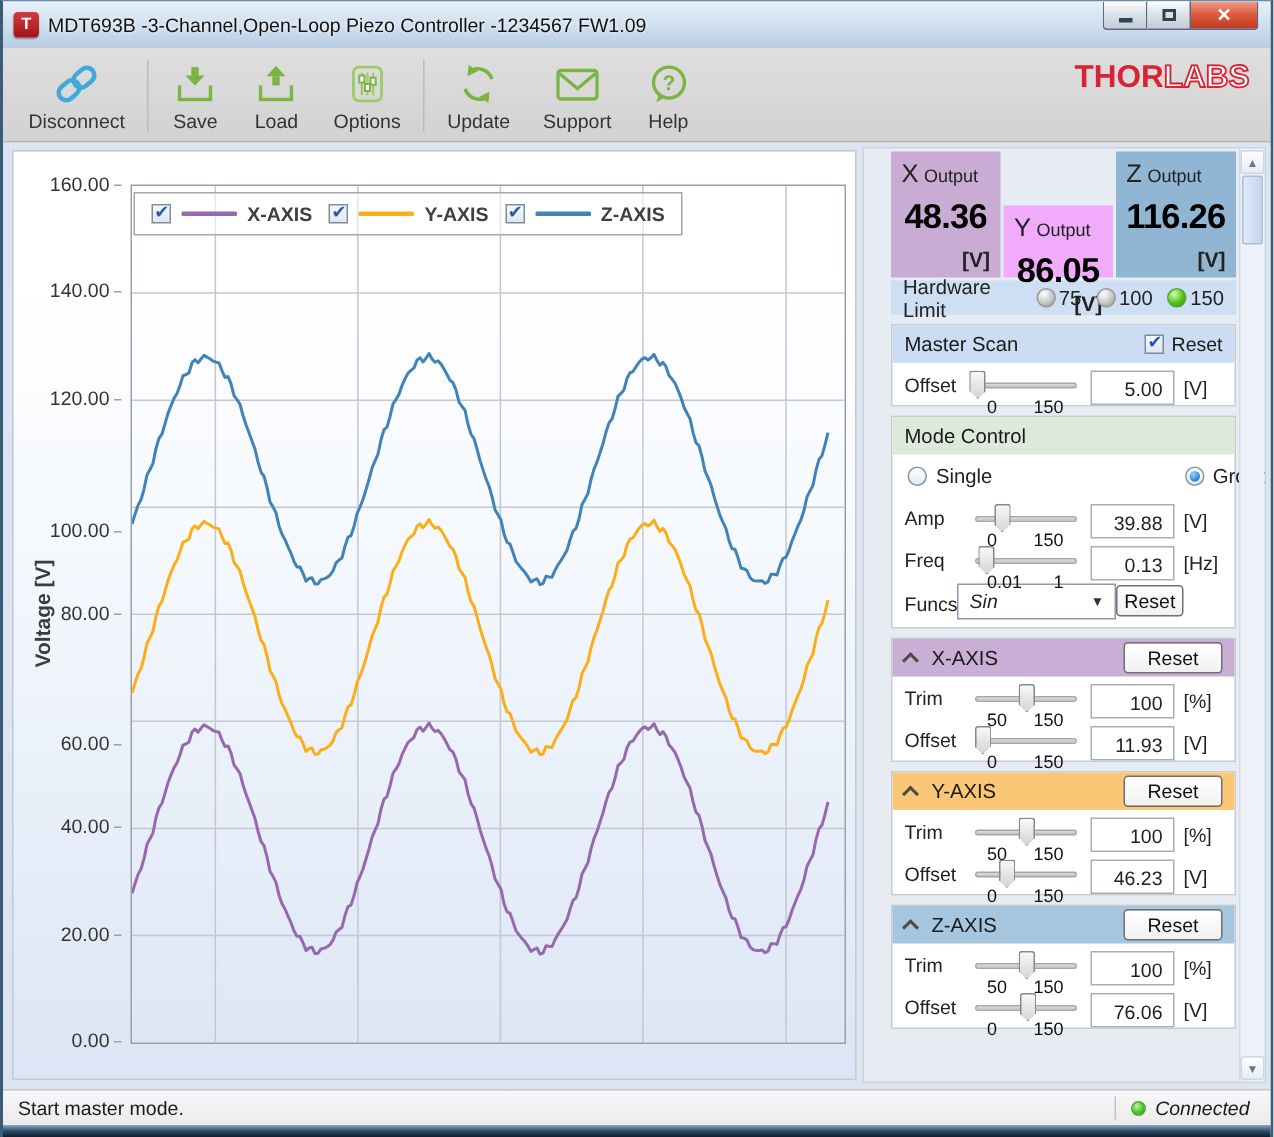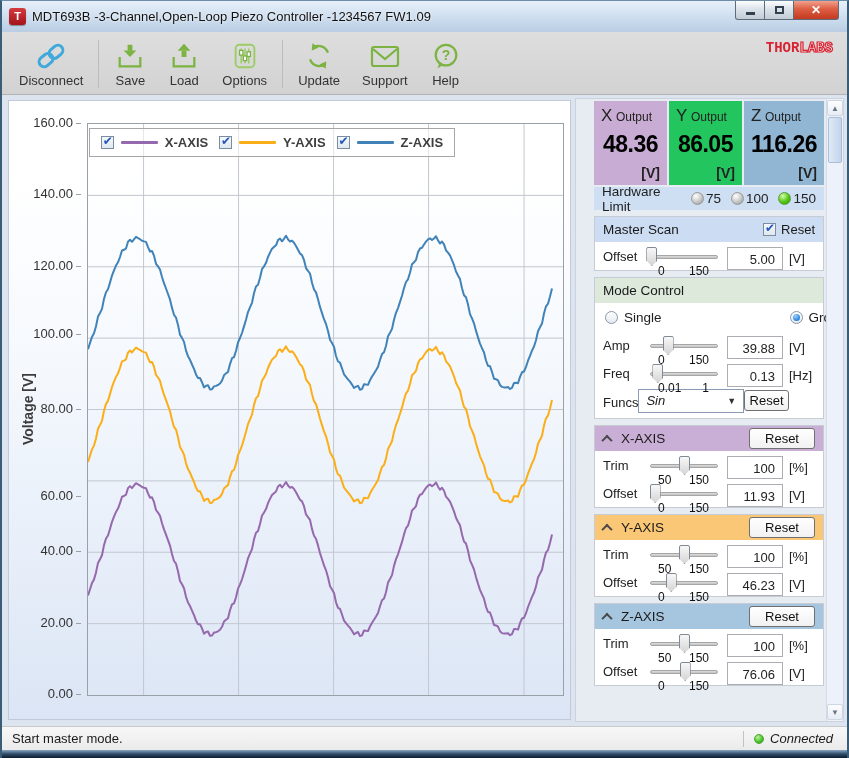--- a/index.html
+++ b/index.html
@@ -19,21 +19,21 @@
   .win-btn.close { width:45px; border-left:none; border-radius:0 0 3px 0; background:linear-gradient(#f1a08d,#dd5d43 45%,#c33a1f); color:#fff; font-weight:bold; font-size:12px; }
   .min-glyph { width:9px; height:3px; background:#33404d; margin-top:6px; }
   .max-glyph { width:9px; height:8px; border:2px solid #33404d; }
 
   
   .toolbar { height:63px; background:linear-gradient(#dedede,#d2d2d2); border-bottom:1px solid #b3b3b3; display:flex; align-items:stretch; padding:2px 6px 0 6px; position:relative; }
   .tool-btn { display:flex; flex-direction:column; align-items:center; justify-content:center; padding:2px 11px; cursor:default; }
   .tool-btn .ticon { height:32px; display:flex; align-items:center; justify-content:center; }
   .tool-btn .tlabel { font-size:13px; color:#333; margin-top:1px; }
   .tool-sep { width:1px; background:#bcbcbc; margin:6px 4px; }
-  .logo { position:absolute; right:14px; top:8px; font-weight:bold; font-size:14px; letter-spacing:0px; font-family:Liberation Mono, monospace; }
+  .logo { position:absolute; right:14px; top:8px; font-weight:bold; font-size:21px; letter-spacing:0px; font-family:Liberation Sans, sans-serif; }
   .logo .thor { color:#d82332; }
   .logo .labs { color:#ffffff; -webkit-text-stroke:1.2px #d82332; text-shadow:0 0 1px #d82332; }
 
   
   .main { flex:1; position:relative; background:#dce4f0; }
 
   
   .chart-panel { position:absolute; left:6px; top:5px; width:563px; height:620px; border:1px solid #c2cad8; background:linear-gradient(#ffffff 12%, #f4f8fd 45%, #dbe5f5 100%); }
   .plot { position:absolute; left:78px; top:22px; width:477px; height:573px; border:1px solid #9aa0a8; }
   .plot svg { display:block; }
@@ -218,21 +218,21 @@
   </div>
 
   <div class="main">
 
     <div class="chart-panel">
       <div class="ylabel">Voltage [V]</div>
       <div class="yticks" id="yticks">
           <div class="ytick" style="top: -8px;">160.00</div>
           <div class="ytick" style="top: 63.375px;">140.00</div>
           <div class="ytick" style="top: 134.75px;">120.00</div>
-          <div class="ytick" style="top: 203px; margin-left: 17px;">100.00</div>
+          <div class="ytick" style="top: 223px; margin-left: 17px;">100.00</div>
           <div class="ytick" style="top: 277.5px;">80.00</div>
           <div class="ytick" style="top: 365px;">60.00</div>
           <div class="ytick" style="top: 420.25px;">40.00</div>
           <div class="ytick" style="top: 491.625px;">20.00</div>
           <div class="ytick" style="top: 563px;">0.00</div>
         </div>
       <div class="plot">
         <svg id="wave-svg" width="475" height="571" viewBox="0 0 475 571">
             <line x1="0" y1="499.625" x2="475" y2="499.625" stroke="#c3c7d0" stroke-width="1"></line>
             <line x1="0" y1="428.25" x2="475" y2="428.25" stroke="#c3c7d0" stroke-width="1"></line>
@@ -271,21 +271,21 @@
     </div>
 
     <div class="right-panel">
 
       <div class="outputs">
         <div class="out-box" style="background-color: rgb(201, 172, 211);">
           <div class="out-head"><span class="ax">X</span> <span class="lbl">Output</span></div>
           <div class="out-val">48.36</div>
           <div class="out-unit">[V]</div>
         </div>
-        <div class="out-box" style="background-color: #22c55e;">
+        <div class="out-box" style="background-color: #f0abfc; margin-top: 36px;">
           <div class="out-head"><span class="ax">Y</span> <span class="lbl">Output</span></div>
           <div class="out-val">86.05</div>
           <div class="out-unit">[V]</div>
         </div>
         <div class="out-box" style="background-color: rgb(144, 182, 211);">
           <div class="out-head"><span class="ax">Z</span> <span class="lbl">Output</span></div>
           <div class="out-val">116.26</div>
           <div class="out-unit">[V]</div>
         </div>
       </div>

